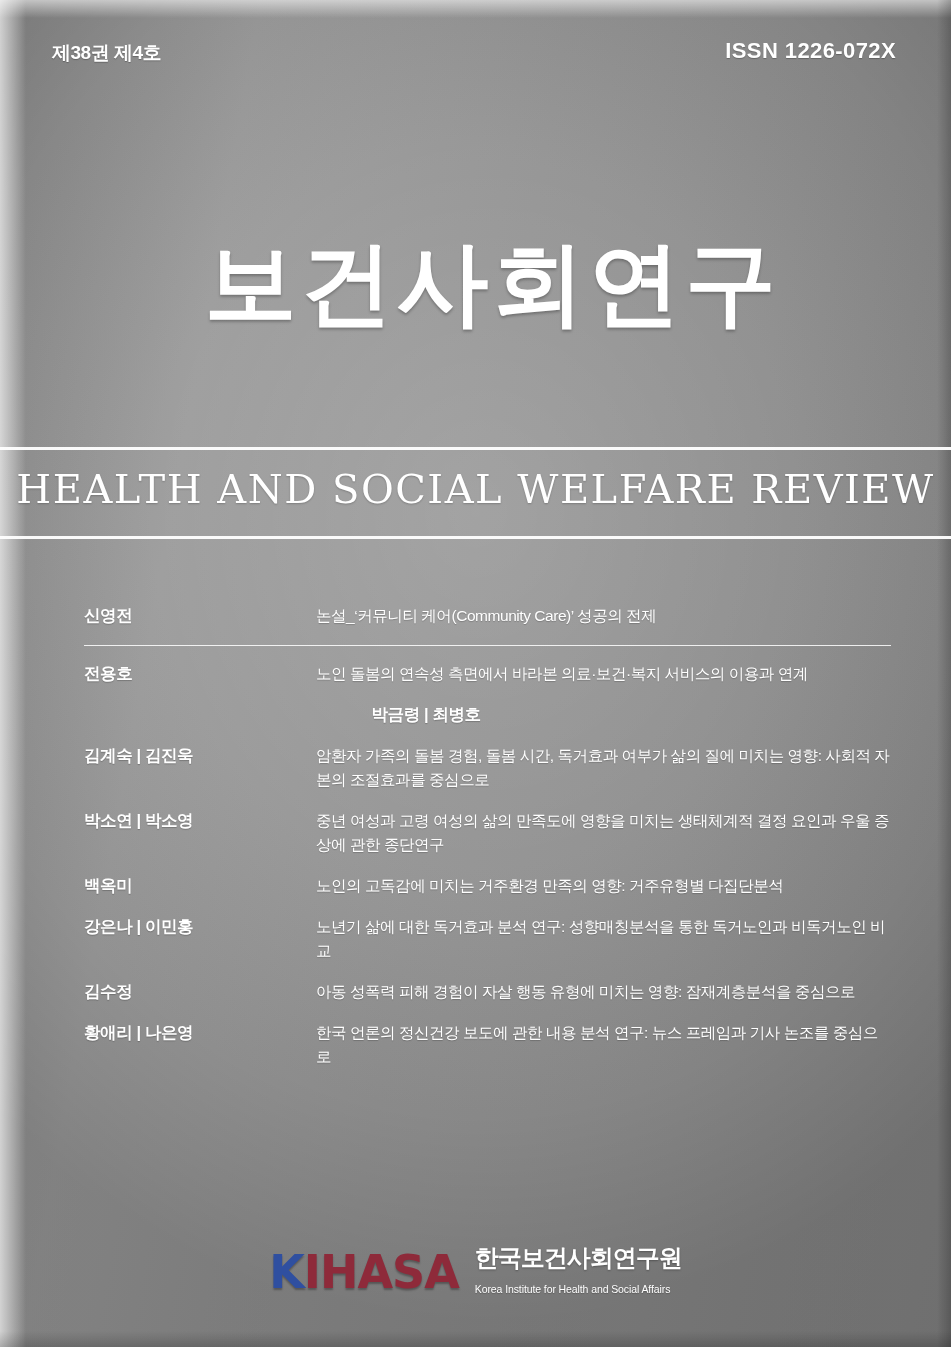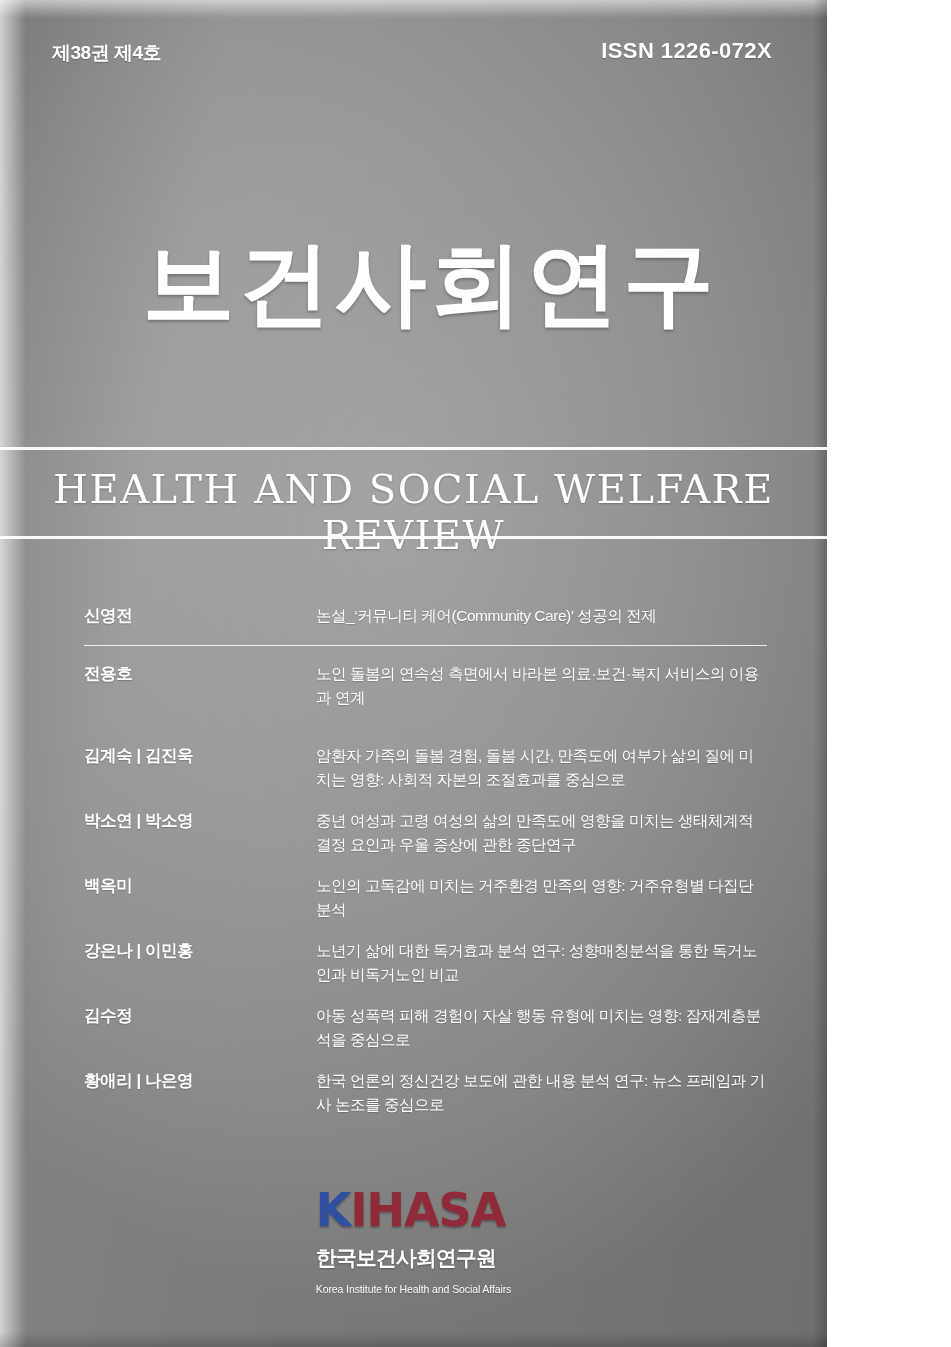--- a/index.html
+++ b/index.html
@@ -5,21 +5,21 @@
   html, body {
     margin: 0;
     padding: 0;
     background: #ffffff;
   }
   body {
     font-family: "Liberation Sans", sans-serif;
   }
   .page {
     position: relative;
-    width: 827px;
+    width: 951px;
     height: 1347px;
     overflow: hidden;
     background: #8e8e8e;
   }
   
   .cover {
     position: absolute;
     inset: 0;
     background:
       radial-gradient(ellipse 75% 60% at 50% 38%, rgba(255,255,255,0.16) 0%, rgba(255,255,255,0.05) 45%, rgba(0,0,0,0.05) 75%, rgba(0,0,0,0.16) 100%),
@@ -155,43 +155,42 @@
   .footer {
     position: absolute;
     left: 0; right: 0;
     bottom: 52px;
     display: flex;
     justify-content: center;
     align-items: center;
   }
   .logo-block {
     display: flex;
-    align-items: flex-start;
+    align-items: flex-end;
     gap: 16px;
-    flex-direction: column;
   }
   .kihasa {
     font-family: "DejaVu Sans", "Liberation Sans", sans-serif;
     font-size: 46px;
     font-weight: bold;
     color: #ffffff;
     letter-spacing: -1px;
     line-height: 1;
     text-shadow: 0 2px 2px rgba(0,0,0,0.3);
   }
   .kihasa .k-blue { color: #2f4fa0; }
   .kihasa .k-red { color: #8e2a3a; }
   .inst {
     display: flex;
     flex-direction: column;
     justify-content: center;
   }
   .inst-ko {
-    font-family: Liberation Mono, monospace;
-    font-size: 21px;
+    font-family: Liberation Serif, serif;
+    font-size: 24px;
     font-weight: bold;
     color: #ffffff;
     letter-spacing: -1px;
     line-height: 1.05;
     text-shadow: 0 1px 2px rgba(0,0,0,0.3);
   }
   .inst-en {
     font-size: 10.5px;
     color: #ffffff;
     letter-spacing: -0.1px;
@@ -226,25 +225,26 @@
     </div>
 
     <div class="toc-sep"></div>
 
     <div class="toc-row">
       <div class="authors">전용호</div>
       <div class="article">노인 돌봄의 연속성 측면에서 바라본 의료·보건·복지 서비스의 이용과 연계</div>
     </div>
 
     <div class="toc-row">
+      <div class="authors">박금령 | 최병호</div>
     </div>
 
     <div class="toc-row">
       <div class="authors">김계숙 | 김진욱</div>
-      <div class="article">암환자 가족의 돌봄 경험, 돌봄 시간, 만족도에 여부가 삶의 질에 미치는 영향: 사회적 자본의 조절효과를 중심으로</div>
+      <div class="article">암환자 가족의 돌봄 경험, 돌봄 시간, 독거효과 여부가 삶의 질에 미치는 영향: 사회적 자본의 조절효과를 중심으로</div>
     </div>
 
 
     <div class="toc-row">
       <div class="authors">박소연 | 박소영</div>
       <div class="article">중년 여성과 고령 여성의 삶의 만족도에 영향을 미치는 생태체계적 결정 요인과 우울 증상에 관한 종단연구</div>
     </div>
 
     <div class="toc-row">
       <div class="authors">백옥미</div>

